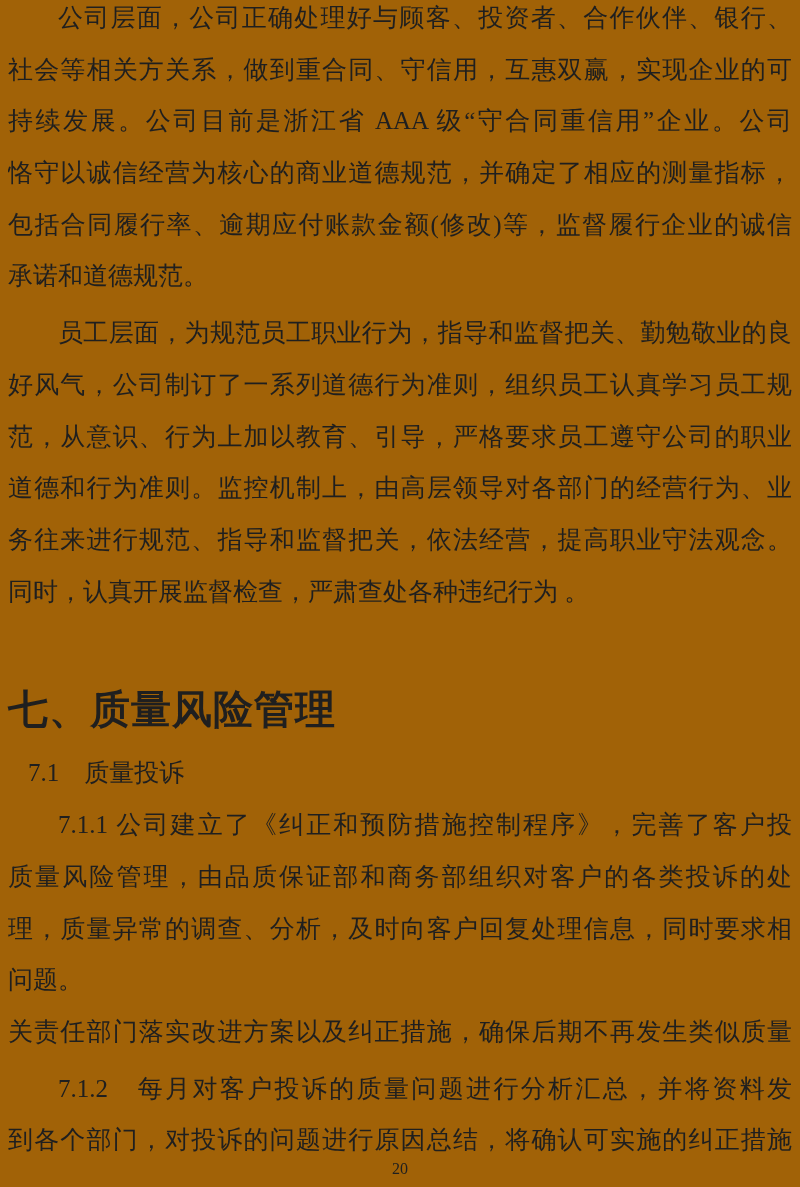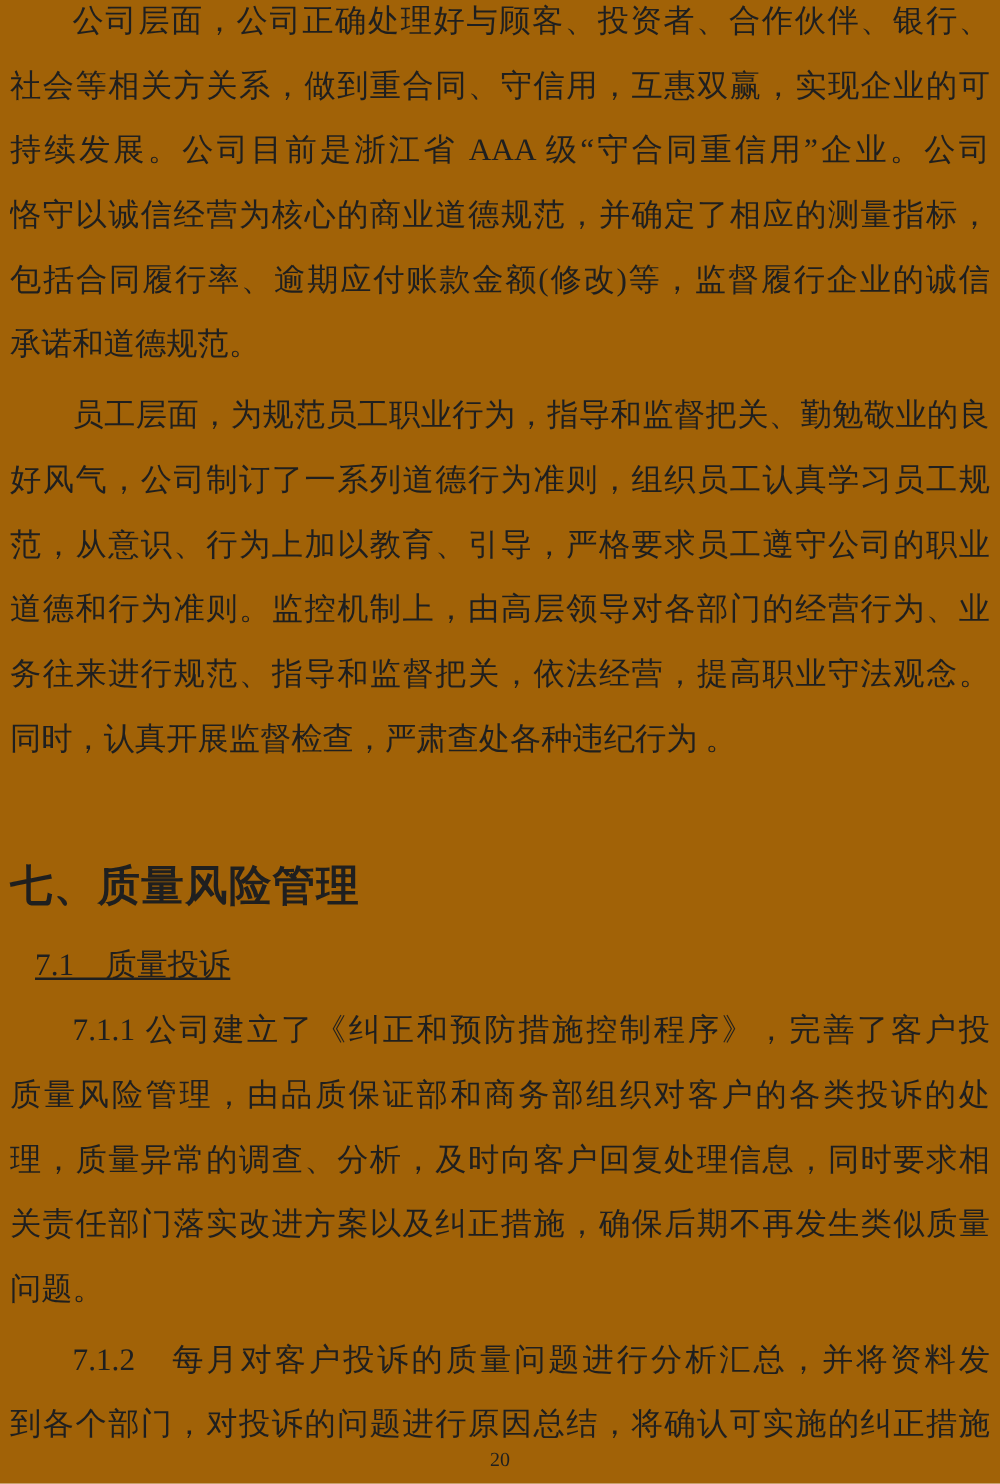--- a/index.html
+++ b/index.html
@@ -29,36 +29,36 @@
     text-align: justify;
     text-align-last: justify;
     text-justify: inter-character;
     overflow: hidden;
   }
   .line.end { text-align-last: left; }
   .line.indent { text-indent: 50px; }
   .heading1 {
     font-family: "Liberation Sans", sans-serif;
     font-weight: 700;
-    font-size: 34px;
+    font-size: 40px;
     height: 52px;
     line-height: 52px;
     letter-spacing: 1px;
     white-space: nowrap;
   }
   .heading2 {
     font-size: 25px;
     height: 52px;
     line-height: 52px;
     padding-left: 20px;
     white-space: nowrap;
   }
   .block-1 { margin-top: 5px; }
   .block-2 { margin-top: 66px; }
-  .block-3 { margin-top: 12px; text-decoration: underline; }
+  .block-3 { margin-top: 12px; }
   .block-5 { margin-top: 5px; }
   .footer {
     position: absolute;
     left: 0;
     right: 0;
     bottom: 7px;
     text-align: center;
   }
   .page-number {
     font-size: 16px;
@@ -86,22 +86,22 @@
         <div class="line">道德和行为准则。监控机制上，由高层领导对各部门的经营行为、业</div>
         <div class="line">务往来进行规范、指导和监督把关，依法经营，提高职业守法观念。</div>
         <div class="line end">同时，认真开展监督检查，严肃查处各种违纪行为 。</div>
       </div>
       <div class="heading1 block-2">七、质量风险管理</div>
       <div class="heading2 block-3">7.1　质量投诉</div>
       <div class="para block-4">
         <div class="line indent">7.1.1 公司建立了《纠正和预防措施控制程序》，完善了客户投</div>
         <div class="line">质量风险管理，由品质保证部和商务部组织对客户的各类投诉的处</div>
         <div class="line">理，质量异常的调查、分析，及时向客户回复处理信息，同时要求相</div>
+        <div class="line end">问题。</div>
         <div class="line">关责任部门落实改进方案以及纠正措施，确保后期不再发生类似质量</div>
-        <div class="line end">问题。</div>
       </div>
       <div class="para block-5">
         <div class="line indent">7.1.2　每月对客户投诉的质量问题进行分析汇总，并将资料发</div>
         <div class="line">到各个部门，对投诉的问题进行原因总结，将确认可实施的纠正措施</div>
       </div>
     </div>
   <div class="footer">
     <span class="page-number">20</span>
   </div>
 </div>

